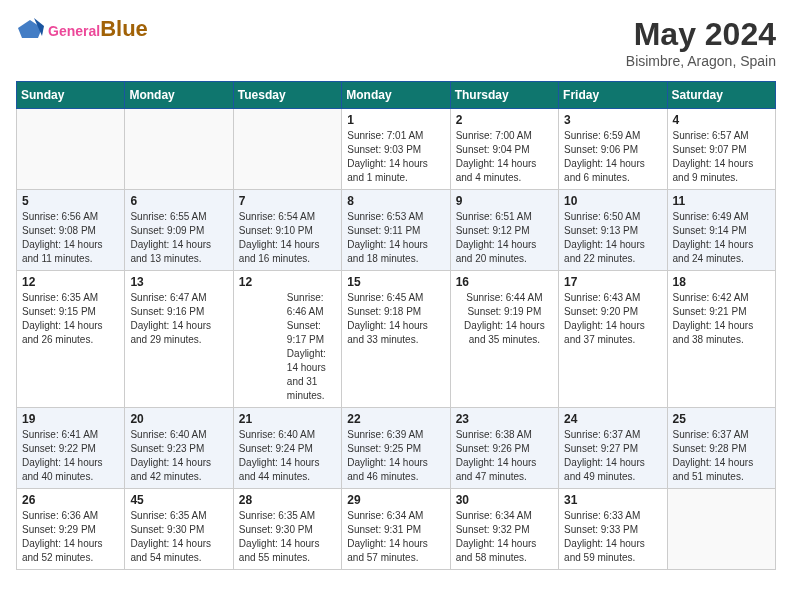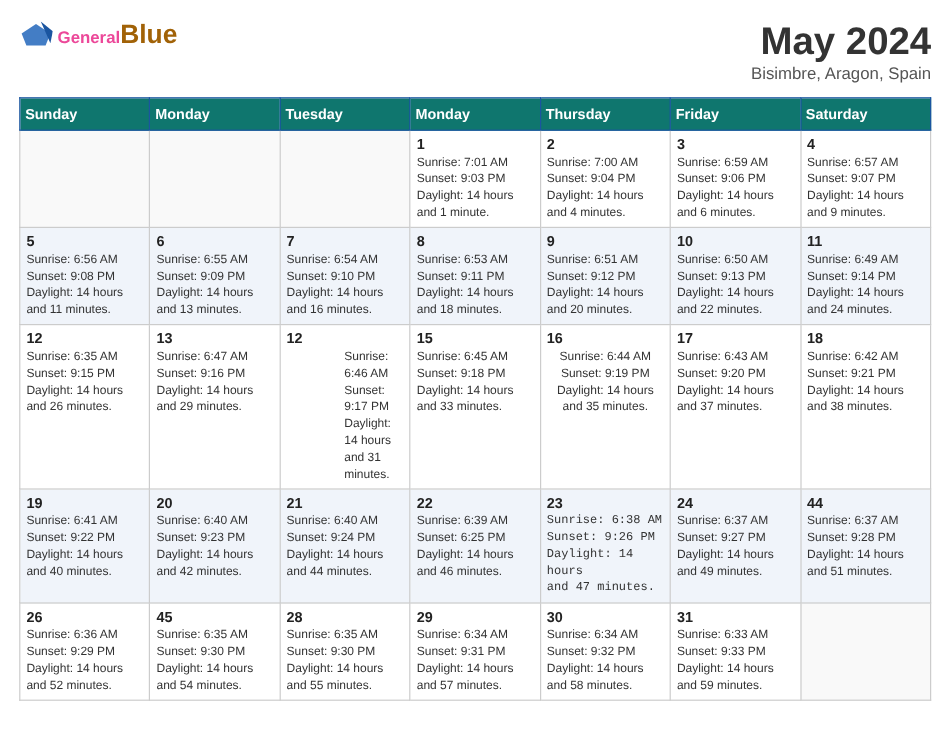--- a/index.html
+++ b/index.html
@@ -274,40 +274,40 @@
         <td>
           <div class="day-number">21</div>
           <div class="day-info" style="white-space: pre-line;">Sunrise: 6:40 AM
 Sunset: 9:24 PM
 Daylight: 14 hours
 and 44 minutes.</div>
         </td>
         <td>
           <div class="day-number">22</div>
           <div class="day-info" style="white-space: pre-line;">Sunrise: 6:39 AM
-Sunset: 6:25 PM
+Sunset: 9:25 PM
 Daylight: 14 hours
 and 46 minutes.</div>
         </td>
         <td>
           <div class="day-number">23</div>
-          <div class="day-info" style="white-space: pre-line; font-family: Liberation Mono, monospace;">Sunrise: 6:38 AM
+          <div class="day-info" style="white-space: pre-line;">Sunrise: 6:38 AM
 Sunset: 9:26 PM
 Daylight: 14 hours
 and 47 minutes.</div>
         </td>
         <td>
           <div class="day-number">24</div>
           <div class="day-info" style="white-space: pre-line;">Sunrise: 6:37 AM
 Sunset: 9:27 PM
 Daylight: 14 hours
 and 49 minutes.</div>
         </td>
         <td>
-          <div class="day-number">44</div>
+          <div class="day-number">25</div>
           <div class="day-info" style="white-space: pre-line;">Sunrise: 6:37 AM
 Sunset: 9:28 PM
 Daylight: 14 hours
 and 51 minutes.</div>
         </td>
       </tr>
       <tr>
         <td>
           <div class="day-number">26</div>
           <div class="day-info" style="white-space: pre-line;">Sunrise: 6:36 AM

